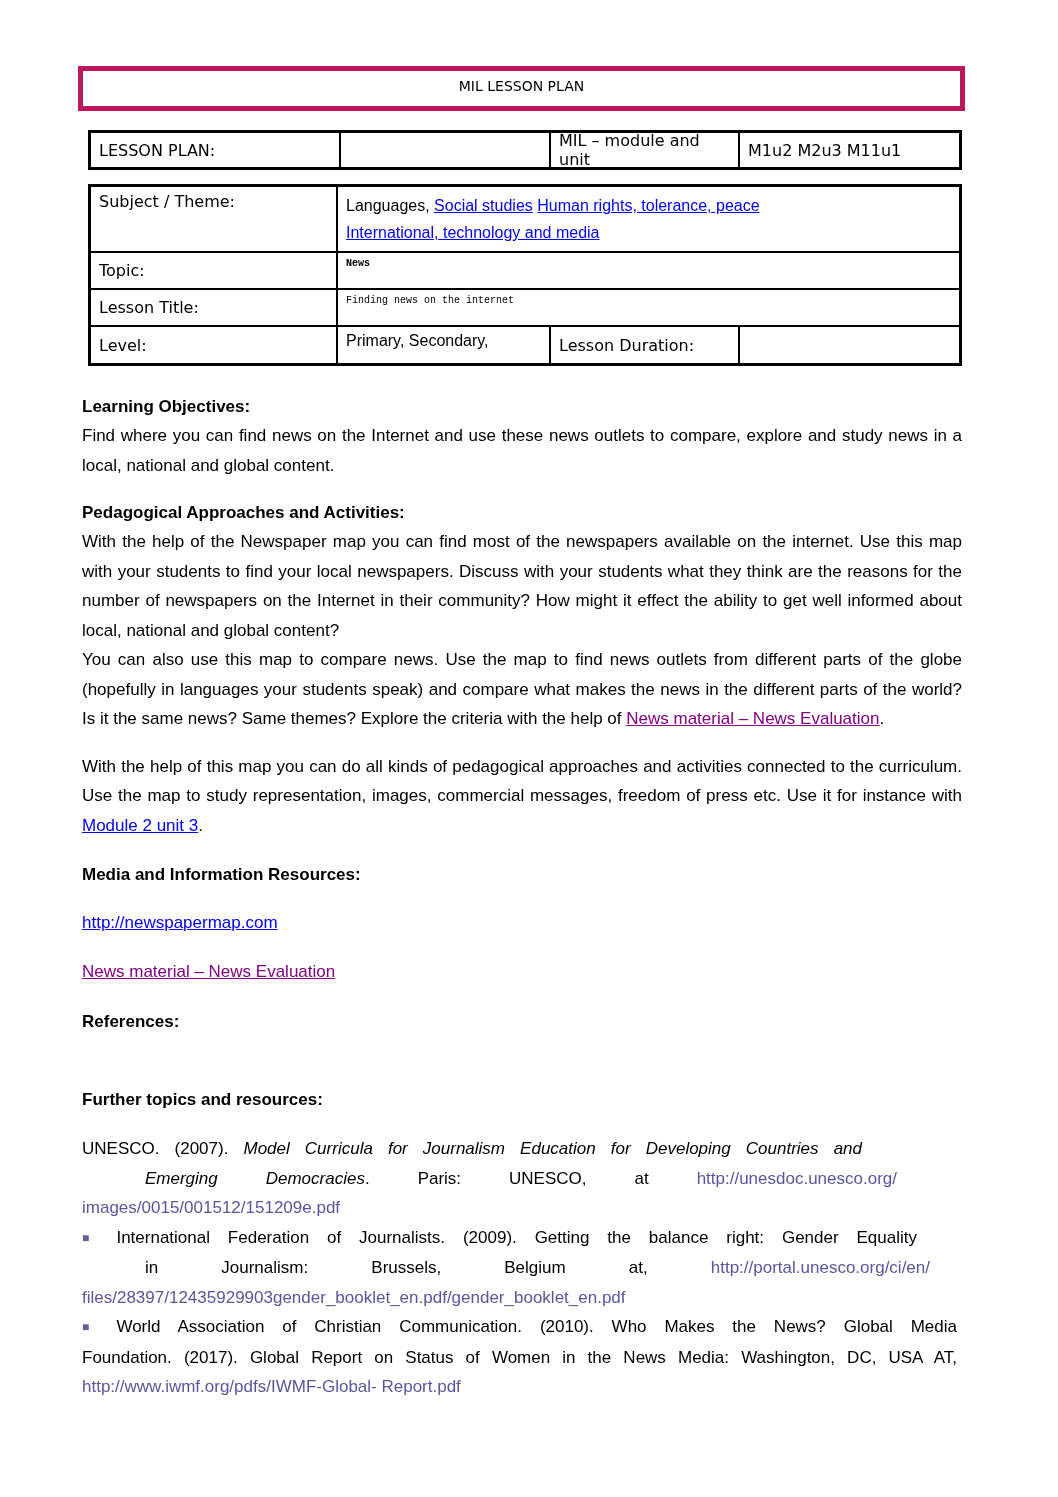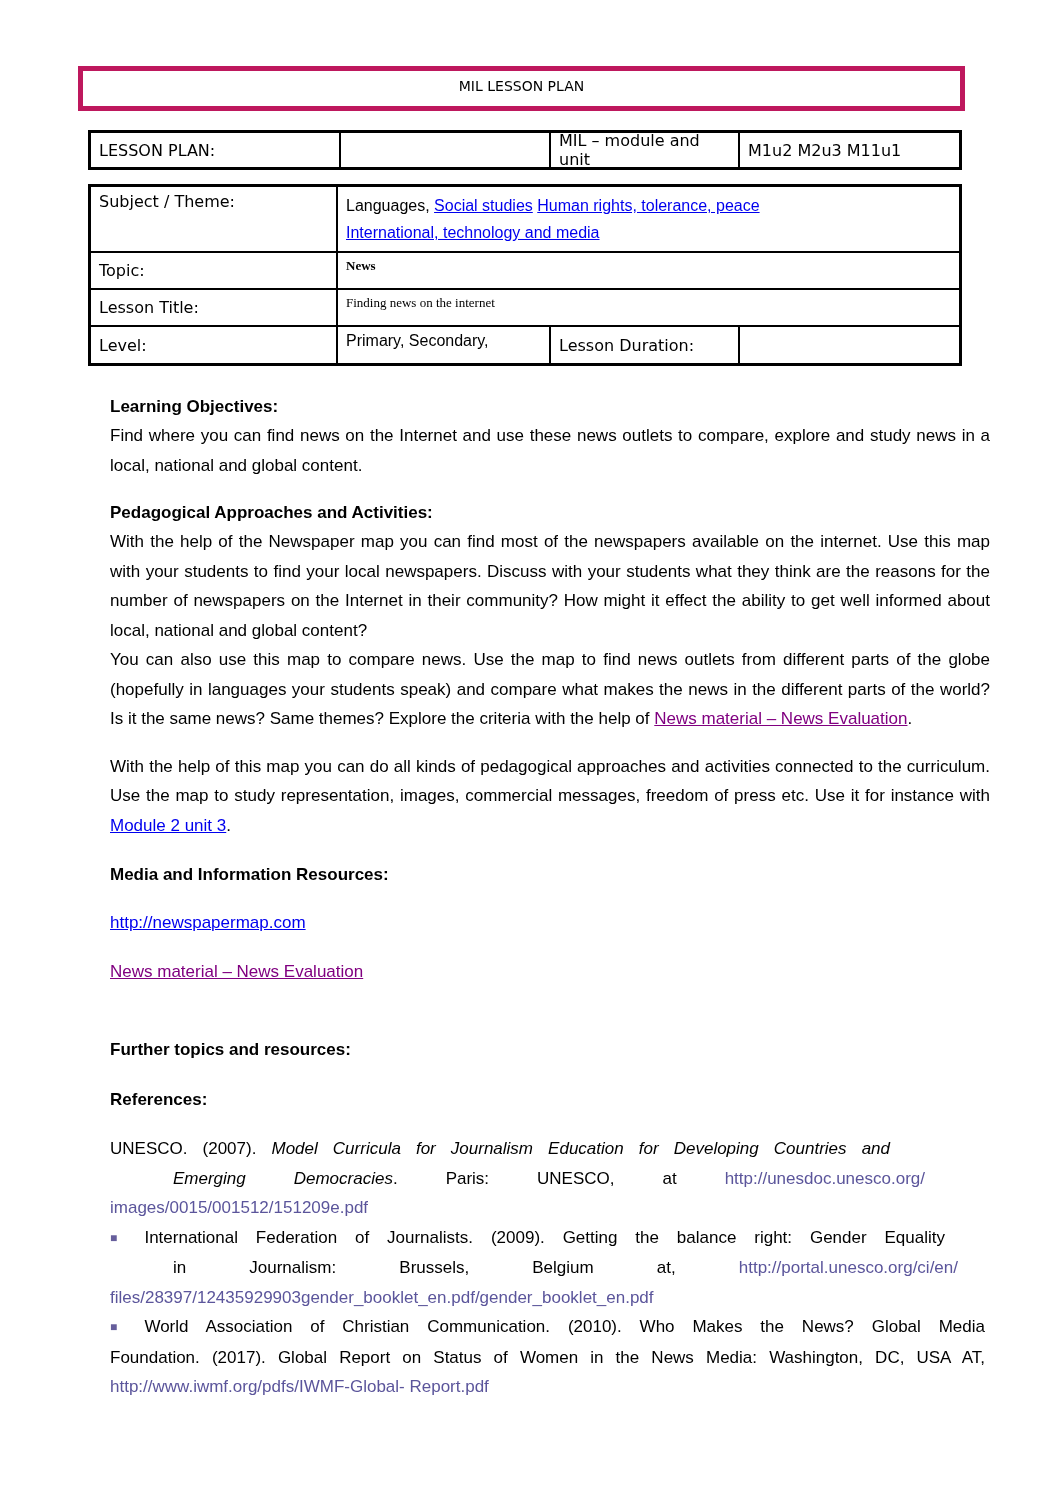--- a/index.html
+++ b/index.html
@@ -31,32 +31,32 @@
   
   .tbl{border:3px solid #000;margin-left:88px;display:flex;flex-direction:column;}
   .tbl-row{display:flex;border-bottom:2px solid #000;}
   .tbl-row:last-child{border-bottom:none;}
   .cell{border-right:2px solid #000;padding:4px 8px;display:flex;align-items:center;}
   .cell:last-child{border-right:none;}
   .cell.top{align-items:flex-start;padding-top:5px;}
   .lbl{font-family:"DejaVu Sans",sans-serif;font-size:16px;}
   .val-lg{font-family:"DejaVu Sans",sans-serif;font-size:16px;}
   .val-cal{font-family:"Liberation Sans",sans-serif;font-size:16px;}
-  .val-sm{font-family:Liberation Serif, serif;font-size:13px;}
+  .val-sm{font-family:Liberation Mono, monospace;font-size:10px;}
   .t-lessonplan{margin-top:19px;width:874px;}
   .t-lessonplan .tbl-row{height:34px;}
   .t-details{margin-top:14px;width:874px;}
   .subject-content{line-height:27px;}
   
   a{cursor:pointer;}
   .lnk-blue{color:var(--link-blue);text-decoration:underline;}
   .lnk-purple{color:var(--link-purple);text-decoration:underline;}
   .url{color:var(--url-purple);text-decoration:none;}
   
-  .textcol{margin-left:110px;width:880px;}
+  .textcol{margin-left:82px;width:880px;}
   .h-bold{font-size:17px;font-weight:bold;line-height:29px;}
   .para{font-size:17px;line-height:29.5px;text-align:justify;}
   .mt-lo{margin-top:26px;}
   .mt-18{margin-top:18px;}
   .mt-19{margin-top:19px;}
   .mt-20{margin-top:20px;}
   .mt-21{margin-top:21px;}
   .mt-49{margin-top:49px;}
   .linkline{font-size:17px;line-height:29.5px;}
   
@@ -155,23 +155,23 @@
   </div>
 
   <div class="h-bold mt-20">Media and Information Resources:</div>
   <div class="linkline mt-19">
     <a class="lnk-blue">http://newspapermap.com</a>
   </div>
   <div class="linkline mt-19">
     <a class="lnk-purple">News material – News Evaluation</a>
   </div>
 
+  <div class="h-bold mt-21">References:</div>
+
   <div class="h-bold mt-49">Further topics and resources:</div>
-
-  <div class="h-bold mt-21">References:</div>
 
   <div class="mt-20">
     <div class="ref-line w780">
       <span>UNESCO. (2007). </span><span class="ital">Model Curricula for Journalism Education for Developing Countries and</span>
     </div>
     <div class="ref-line ref-indent w752">
       <span class="ital">Emerging Democracies</span><span>. Paris: UNESCO, at </span><a class="url">http://unesdoc.unesco.org/</a>
     </div>
     <div class="ref-line left">
       <a class="url">images/0015/001512/151209e.pdf</a>

